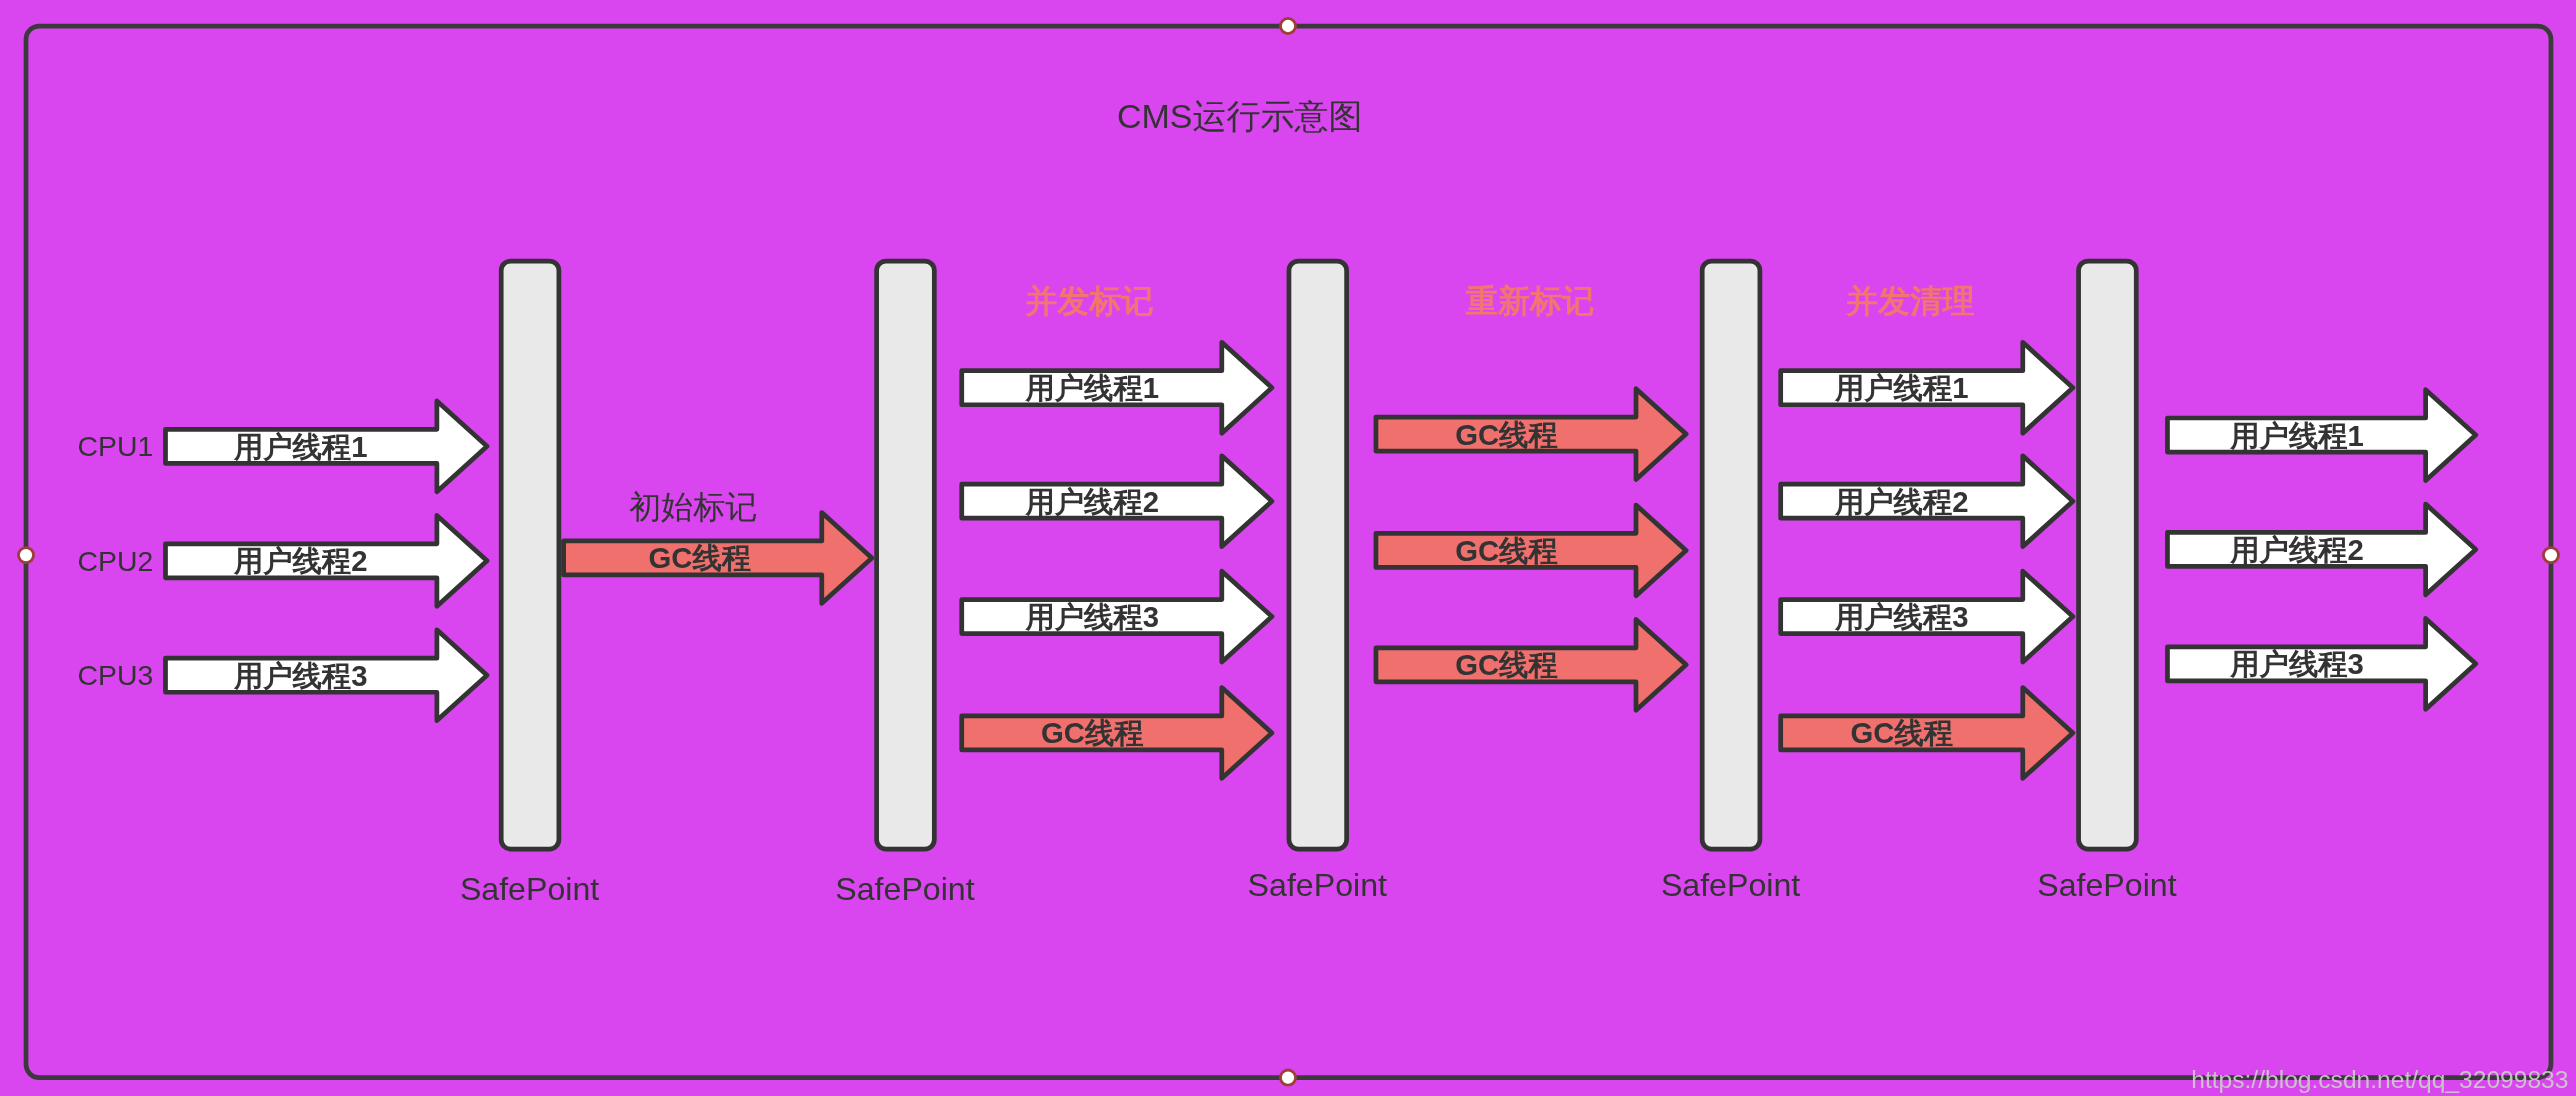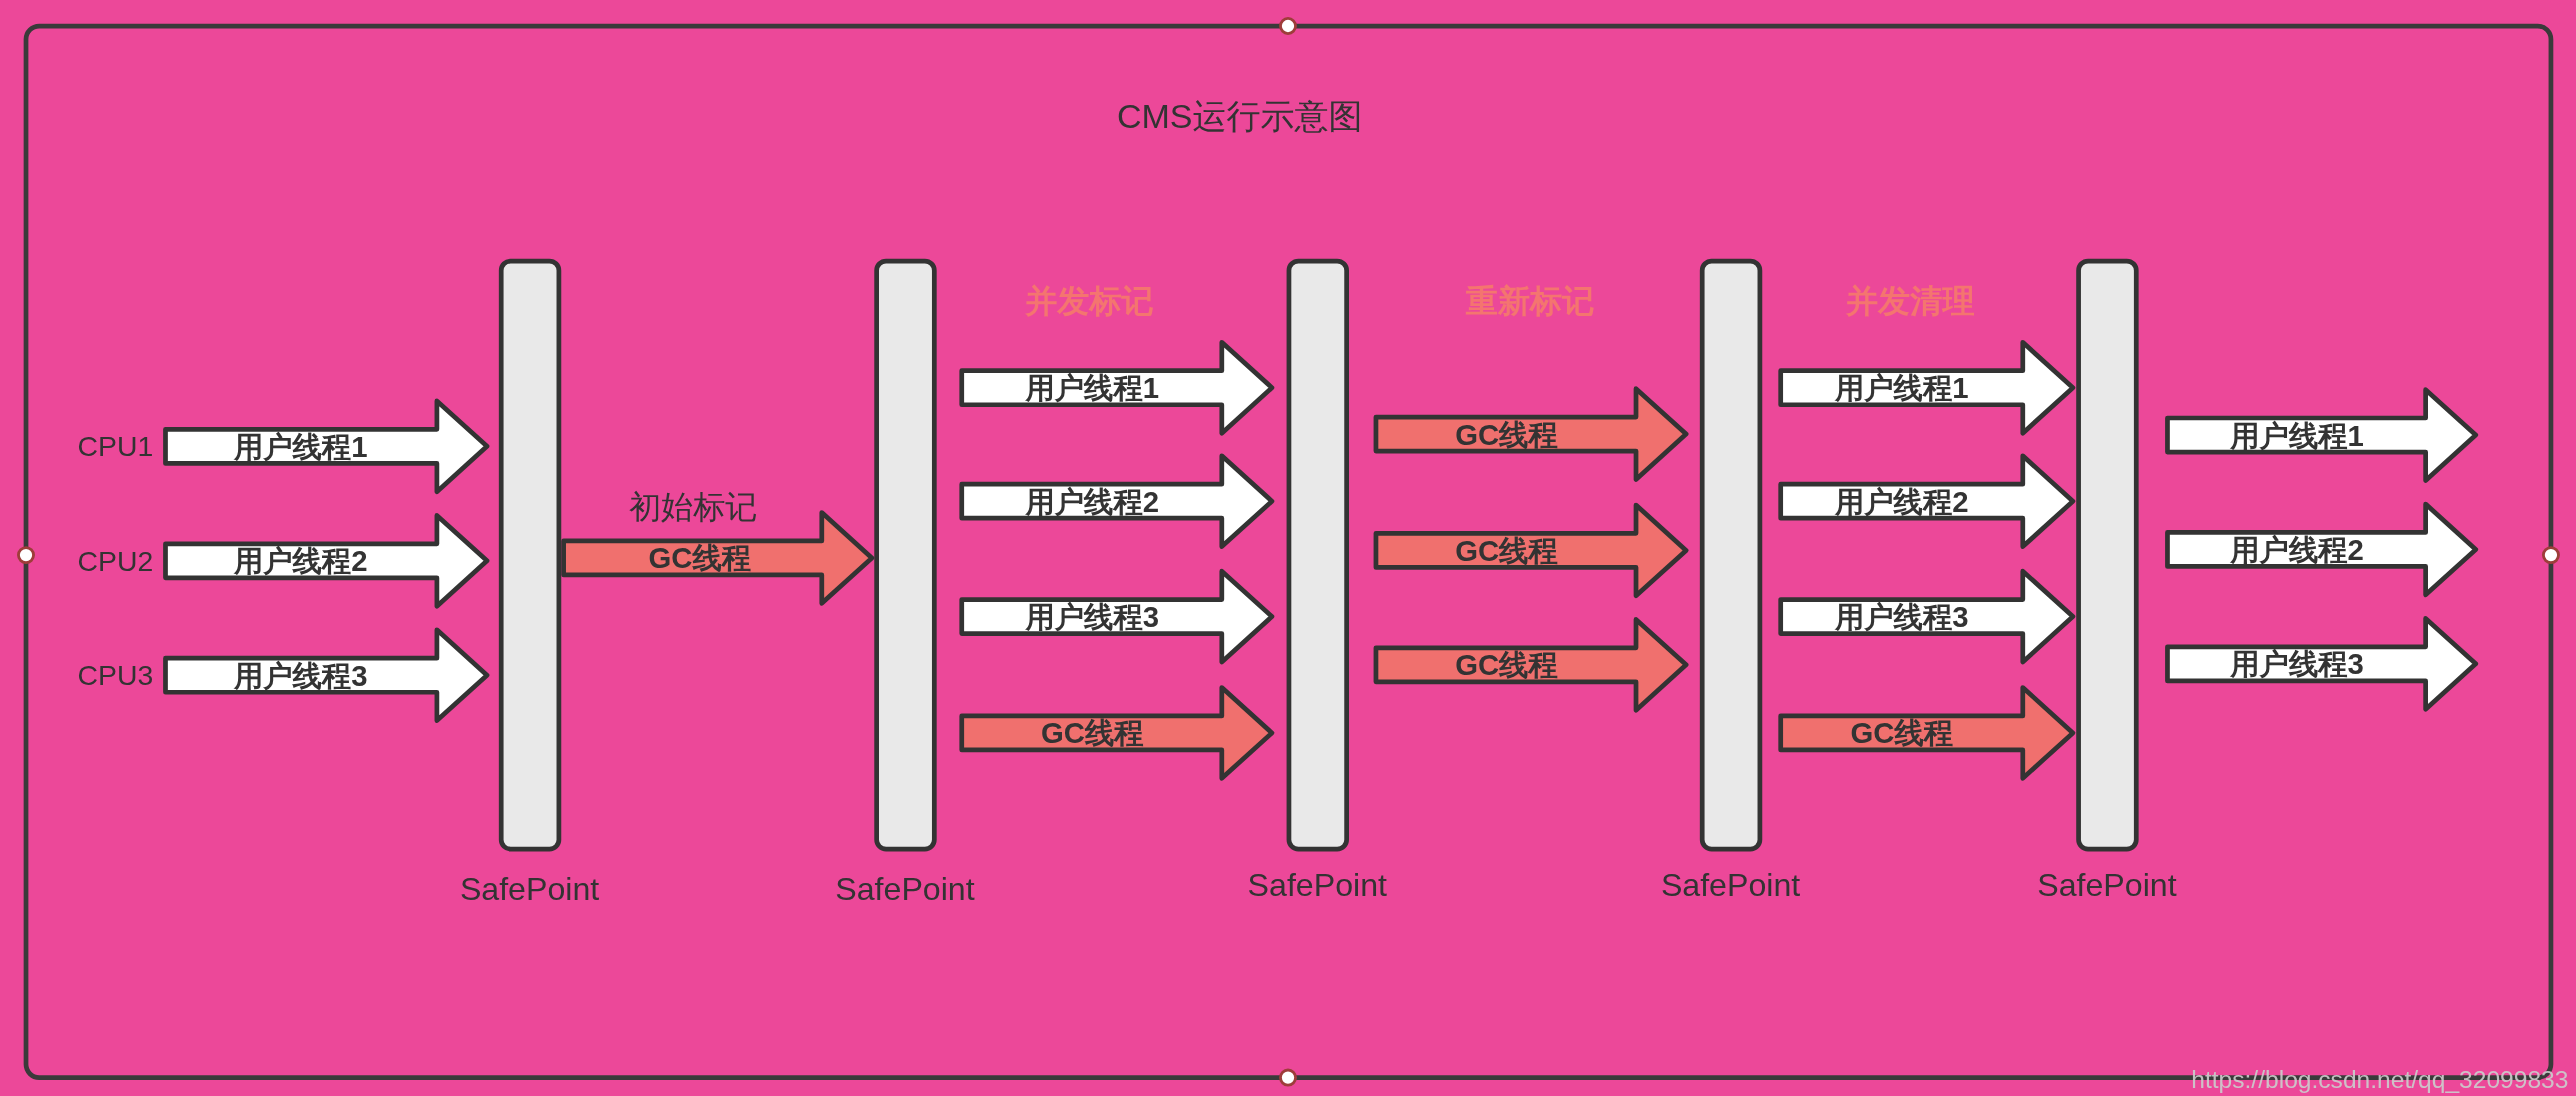--- a/index.html
+++ b/index.html
@@ -8,21 +8,21 @@
     --c-label_red:#f4756f;
     --c-bar_fill:#e9e9e9;
     --c-border:#3a3a3a;
     --c-handle_red:#9e3d3a;
     --c-watermark_gray:#cccccc;
   }
   html,body{margin:0;padding:0;background:#ffffff;}
   .canvas{
     position:relative;
     width:2576px;height:1097px;
-    background:#ec4899;
+    background:#d946ef;
     font-family:"Liberation Sans", sans-serif;
   }
   svg{position:absolute;left:0;top:0;}
   .shape{stroke:var(--c-stroke);stroke-width:5;stroke-linejoin:round;}
   .arrow-user{fill:#ffffff;}
   .arrow-gc{fill:var(--c-arrow_red);}
   .bar{fill:var(--c-bar_fill);}
   .border-rect{fill:none;stroke:var(--c-border);stroke-width:5;}
   .handle{fill:#ffffff;stroke:var(--c-handle_red);stroke-width:3;}
   text{fill:var(--c-stroke);font-family:"Liberation Sans", sans-serif;}

